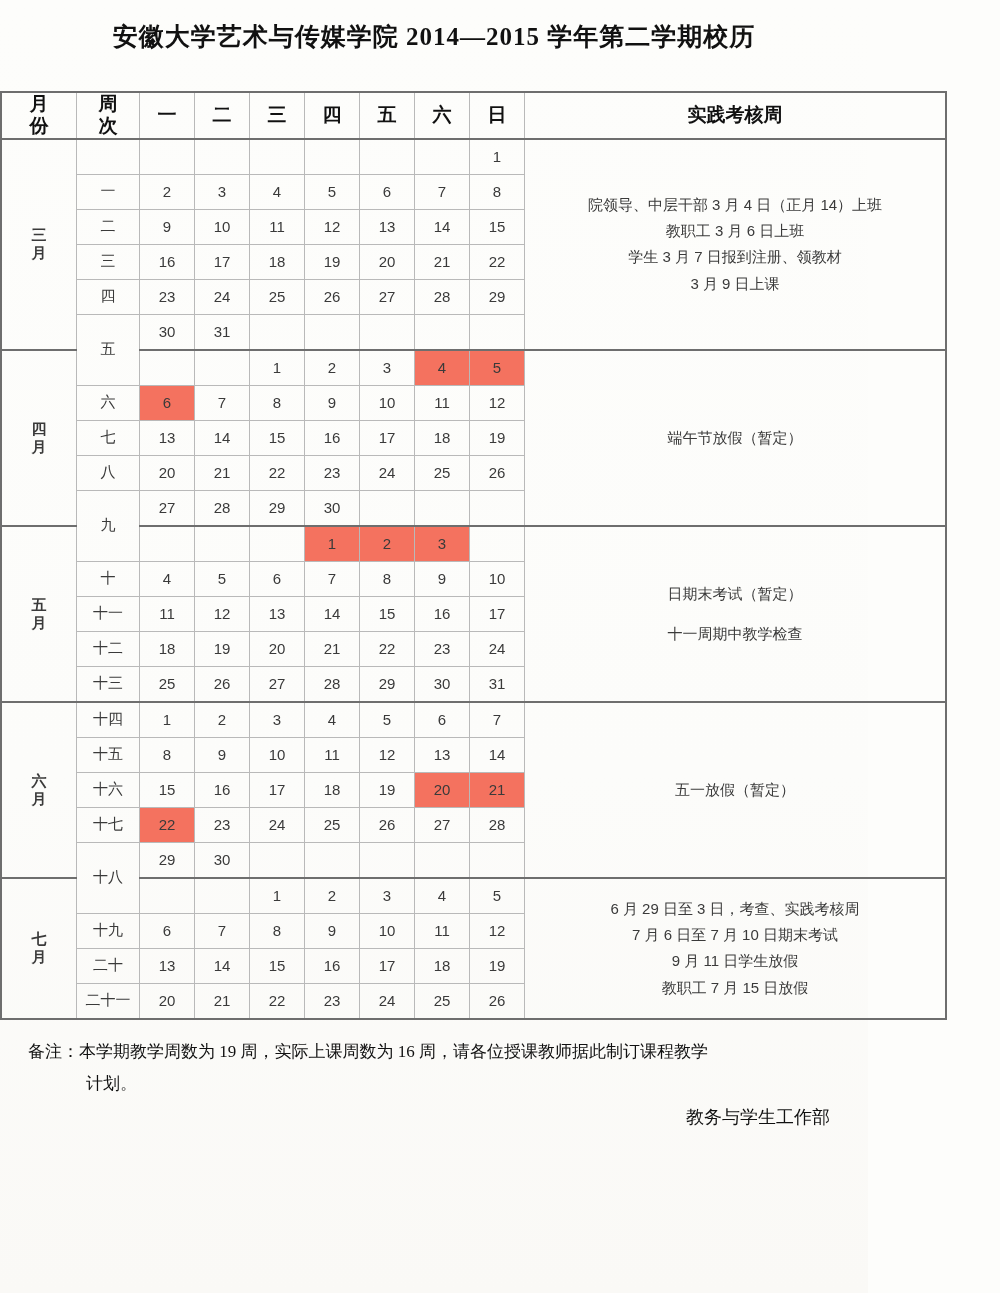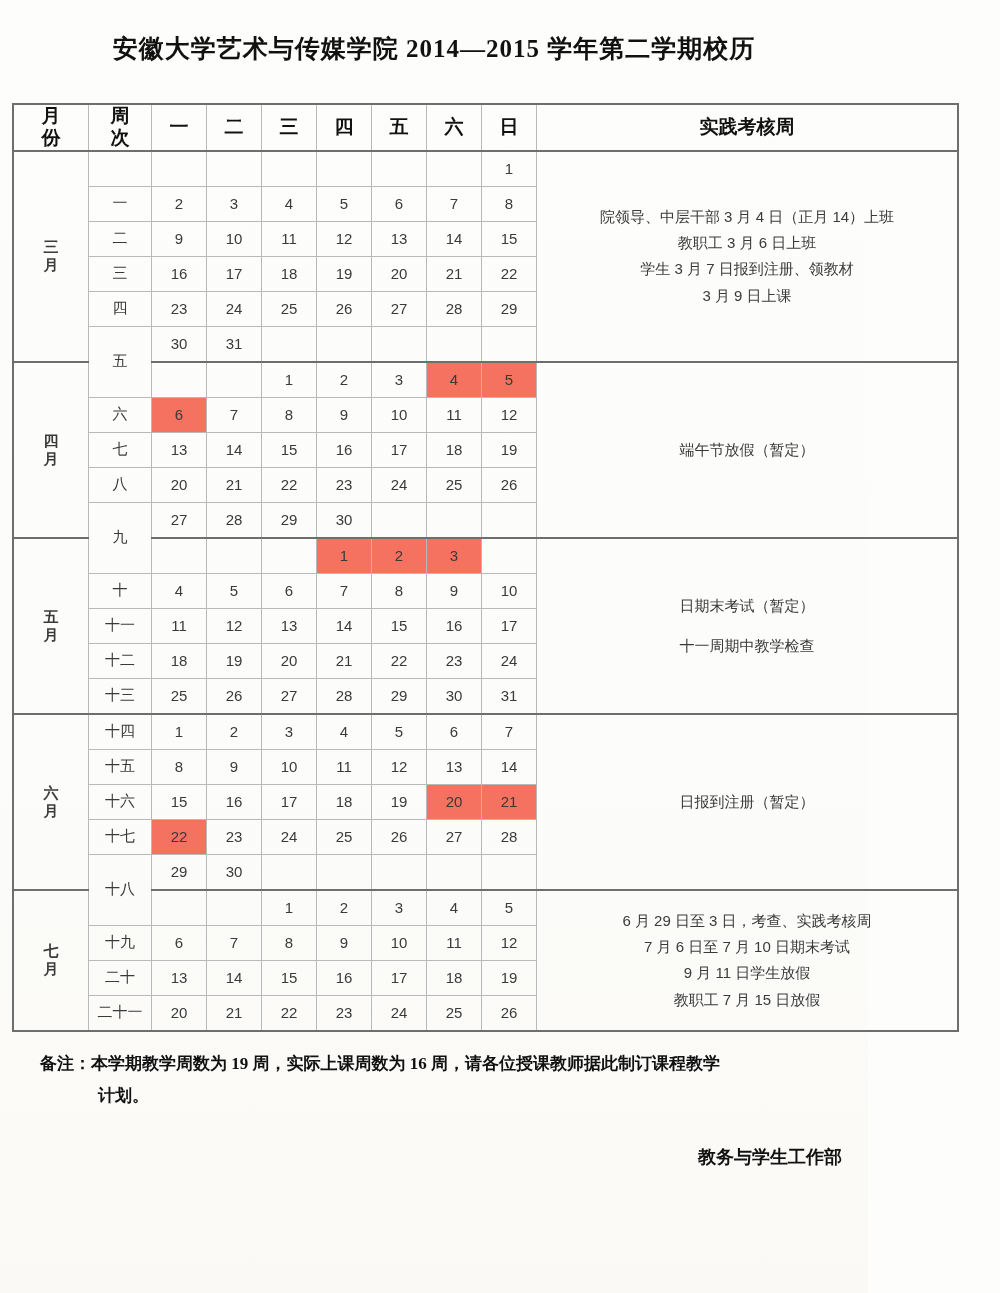--- a/index.html
+++ b/index.html
@@ -13,21 +13,21 @@
     font-family: "Liberation Serif", serif;
     color: #1a1a1a;
     position: relative;
     overflow: hidden;
   }
   .page {
     width: 868px;
     height: 1293px;
     position: relative;
     box-sizing: border-box;
-    padding: 12px;
+    padding: 0;
     background: linear-gradient(180deg,#fdfdfb 0%, #fcfcfa 60%, #faf9f6 100%);
   }
   .title {
     text-align: center;
     font-size: 25px;
     font-weight: bold;
     letter-spacing: 1px;
     padding-top: 20px;
     padding-bottom: 10px;
     color: #111;
@@ -105,29 +105,28 @@
   .thick-bottom { border-bottom: 2px solid #6e6e6e !important; }
   .outer-l { border-left: 2px solid #6e6e6e !important; }
   .outer-r { border-right: 2px solid #6e6e6e !important; }
   .footer {
     width: 900px;
     margin: 16px auto 0 auto;
     font-size: 17px;
     font-family: "Liberation Serif", serif;
     color: #111;
     line-height: 1.9;
-    font-weight: bold;
   }
   .footer .remark {
     padding-left: 28px;
     text-indent: 0;
   }
   .footer .remark .line2 { padding-left: 58px; }
   .sign {
-    margin-top: 28px;
+    margin-top: 0;
     text-align: right;
     padding-right: 70px;
     line-height: 1.9;
     font-size: 18px;
   }
 </style>
 </head>
 <body>
 
 <div class="page">
@@ -351,21 +350,21 @@
         </td>
         <td class="weekno thick-top">十四</td>
         <td class="day thick-top">1</td>
         <td class="day thick-top">2</td>
         <td class="day thick-top">3</td>
         <td class="day thick-top">4</td>
         <td class="day thick-top">5</td>
         <td class="day thick-top">6</td>
         <td class="day thick-top">7</td>
         <td class="note thick-top outer-r" rowspan="5">
-          <div>日报到注册（暂定）</div>
+          <div>五一放假（暂定）</div>
         </td>
       </tr>
       <tr>
         <td class="weekno">十五</td>
         <td class="day">8</td>
         <td class="day">9</td>
         <td class="day">10</td>
         <td class="day">11</td>
         <td class="day">12</td>
         <td class="day">13</td>

